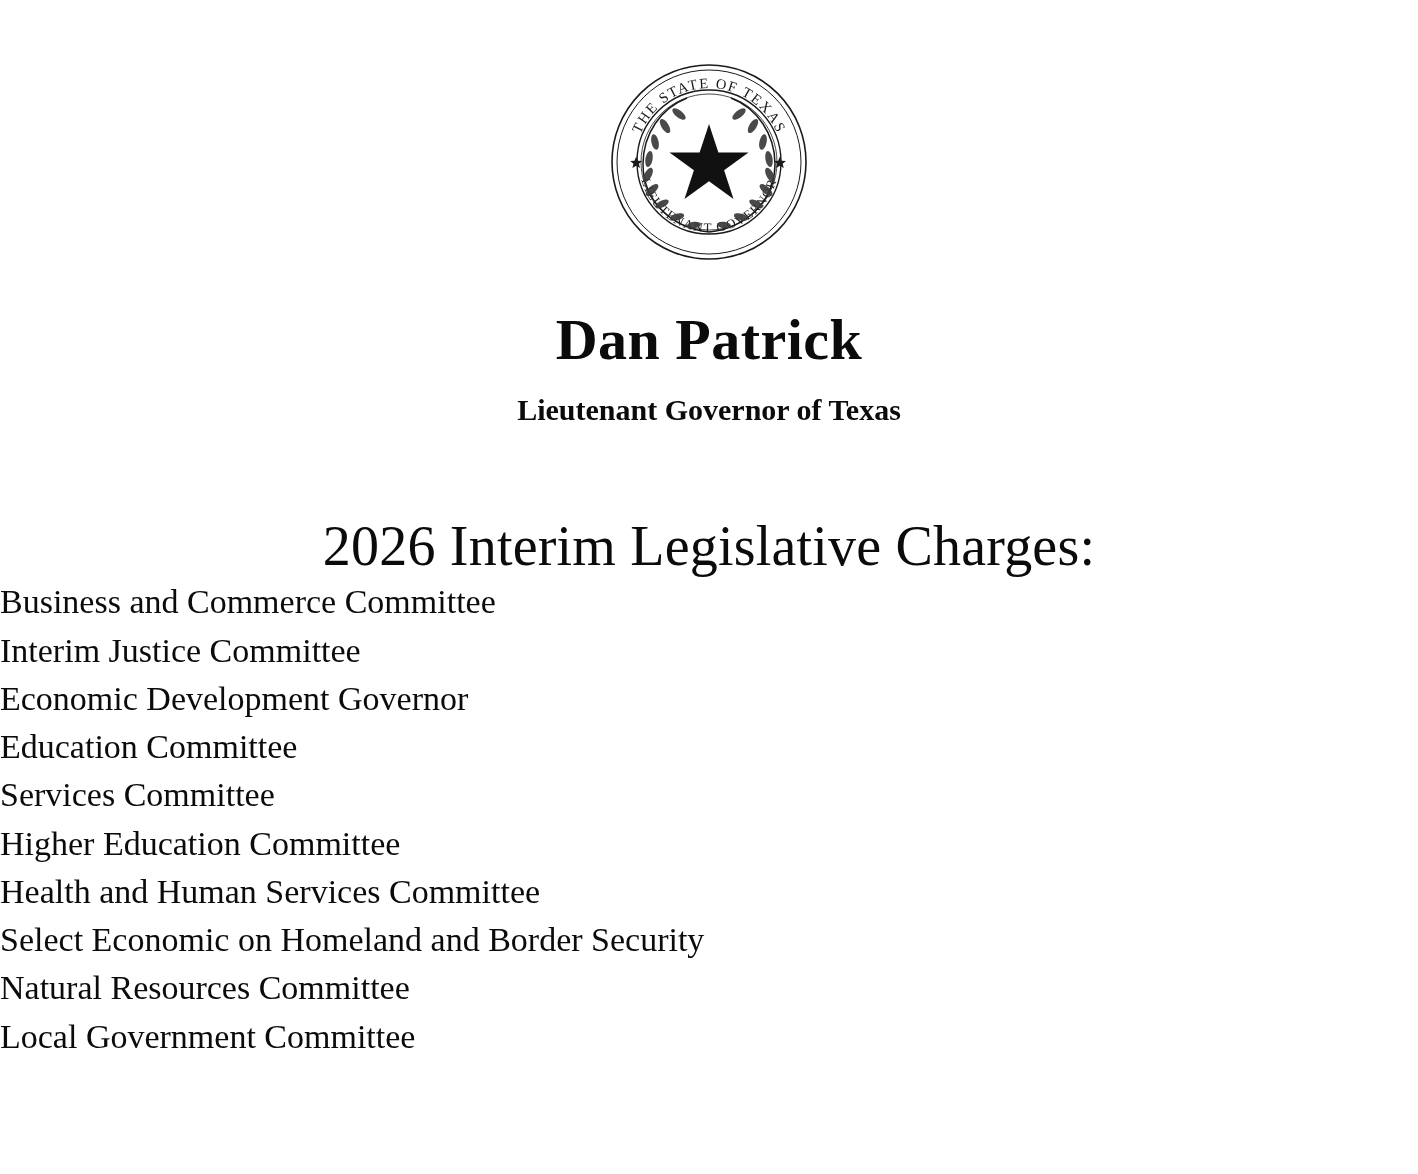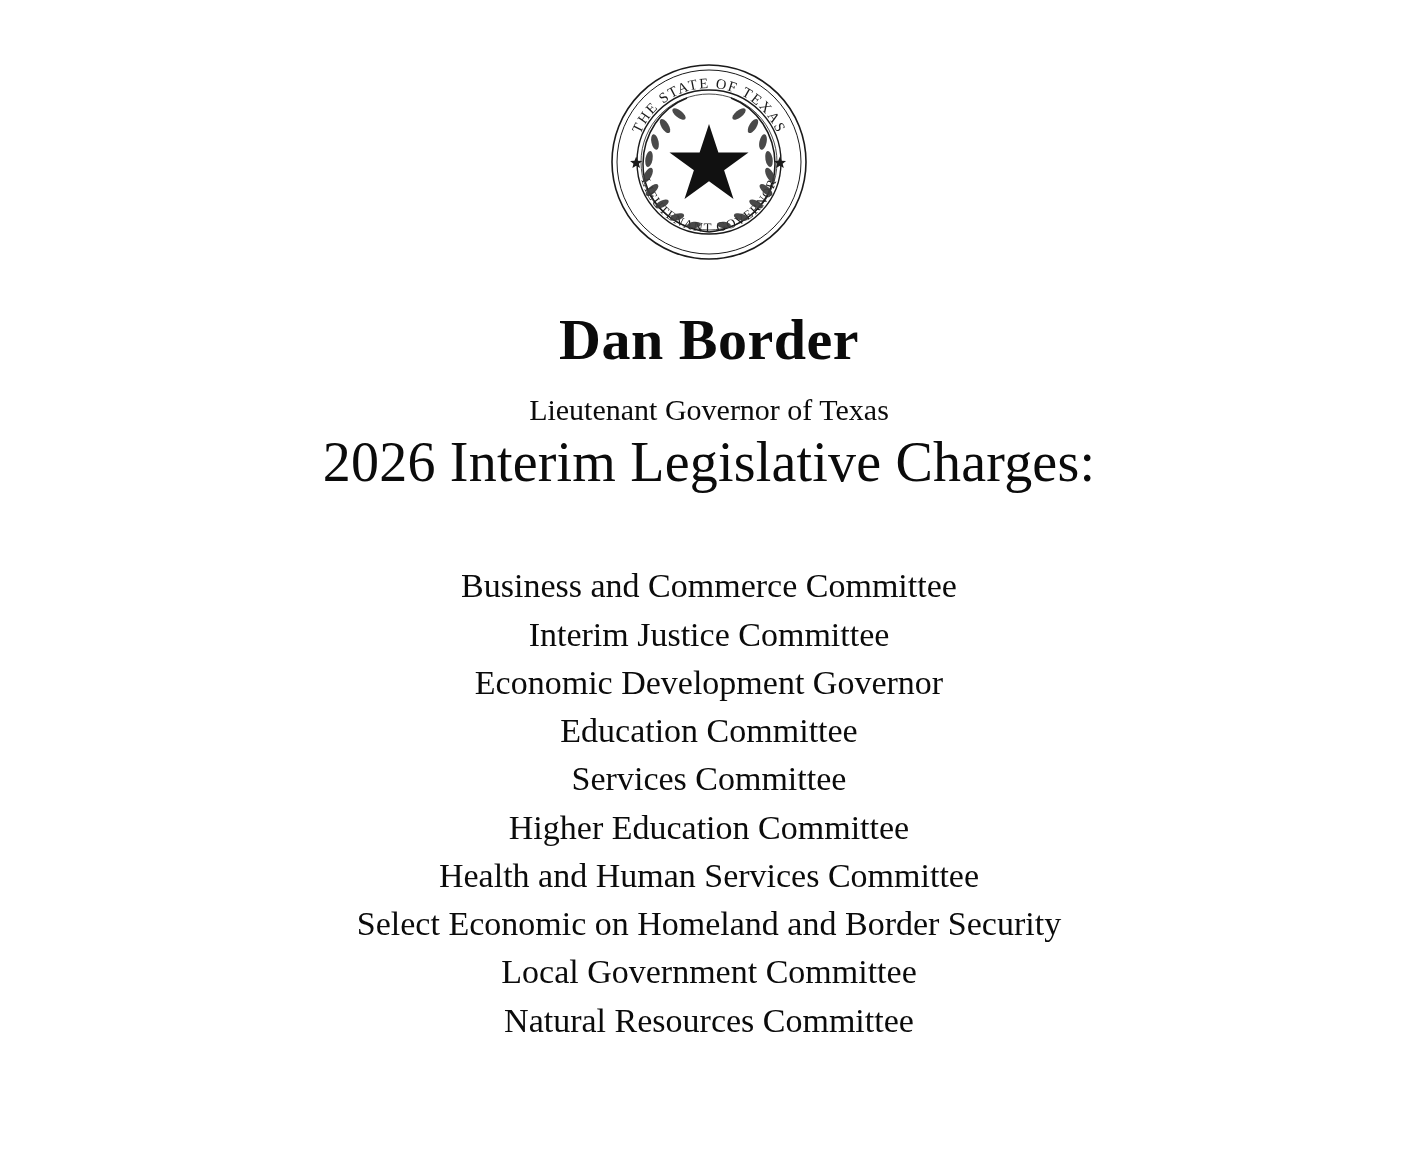--- a/index.html
+++ b/index.html
@@ -41,39 +41,38 @@
     margin-top: 48px;
     font-size: 58px;
     font-weight: 700;
     letter-spacing: 0.5px;
     line-height: 1.05;
     text-align: center;
   }
   .subtitle {
     margin-top: 18px;
     font-size: 30px;
-    font-weight: 400;
+    font-weight: 700;
     line-height: 1.38;
     text-align: center;
   }
   .subtitle div { white-space: nowrap; }
 
   
   .charges-title {
+    margin-top: 84px;
     font-size: 56px;
     font-weight: 400;
     text-align: center;
     letter-spacing: 0.2px;
   }
 
   
   .committee-list {
-    margin-top: 68px;
     width: 100%;
-    text-align: center;
     font-size: 34px;
     line-height: 1.42;
   }
   .committee-list .item {
     white-space: nowrap;
   }
 </style>
 </head>
 <body>
 
@@ -123,34 +122,34 @@
         <ellipse cx="130" cy="52" rx="8" ry="3.6" transform="rotate(142 130 52)"></ellipse>
         <ellipse cx="147" cy="142" rx="7.4" ry="3.4" transform="rotate(28 147 142)"></ellipse>
         <ellipse cx="132" cy="155" rx="7.4" ry="3.4" transform="rotate(16 132 155)"></ellipse>
         <ellipse cx="115" cy="163" rx="7" ry="3.2" transform="rotate(6 115 163)"></ellipse>
       </g>
 
       <polygon points="100,62 109.4,90.6 139.5,90.6 115.1,108.3 124.5,136.9 100,119.2 75.5,136.9 84.9,108.3 60.5,90.6 90.6,90.6" fill="#111111"></polygon>
     </svg>
   </div>
 
-  <div class="name">Dan Border</div>
+  <div class="name">Dan Patrick</div>
 
   <div class="subtitle">
     <div>Lieutenant Governor of Texas</div>
   </div>
 
   <div class="charges-title">2026 Interim Legislative Charges:</div>
 
   <div class="committee-list">
     <div class="item">Business and Commerce Committee</div>
     <div class="item">Interim Justice Committee</div>
     <div class="item">Economic Development Governor</div>
     <div class="item">Education Committee</div>
     <div class="item">Services Committee</div>
     <div class="item">Higher Education Committee</div>
     <div class="item">Health and Human Services Committee</div>
     <div class="item">Select Economic on Homeland and Border Security</div>
+    <div class="item">Natural Resources Committee</div>
     <div class="item">Local Government Committee</div>
-    <div class="item">Natural Resources Committee</div>
   </div>
 
 </div>
 
 </body></html>

